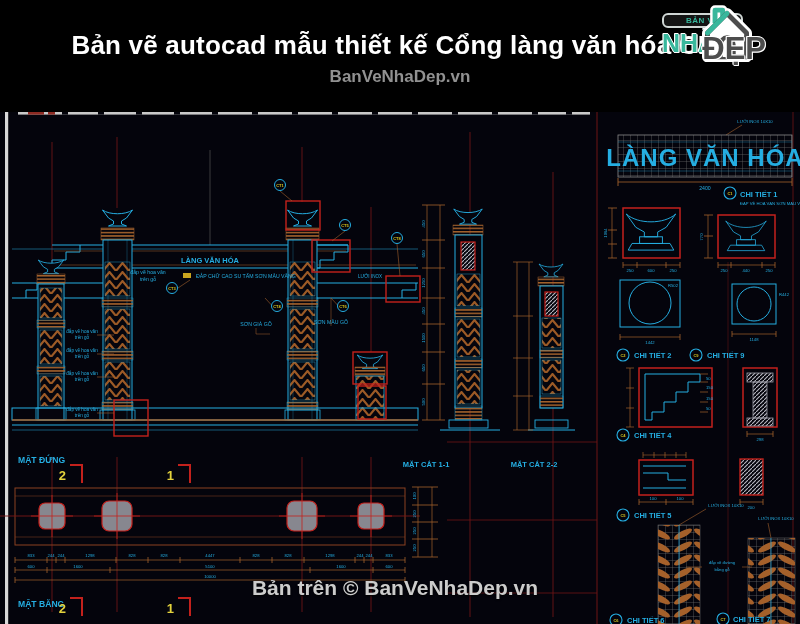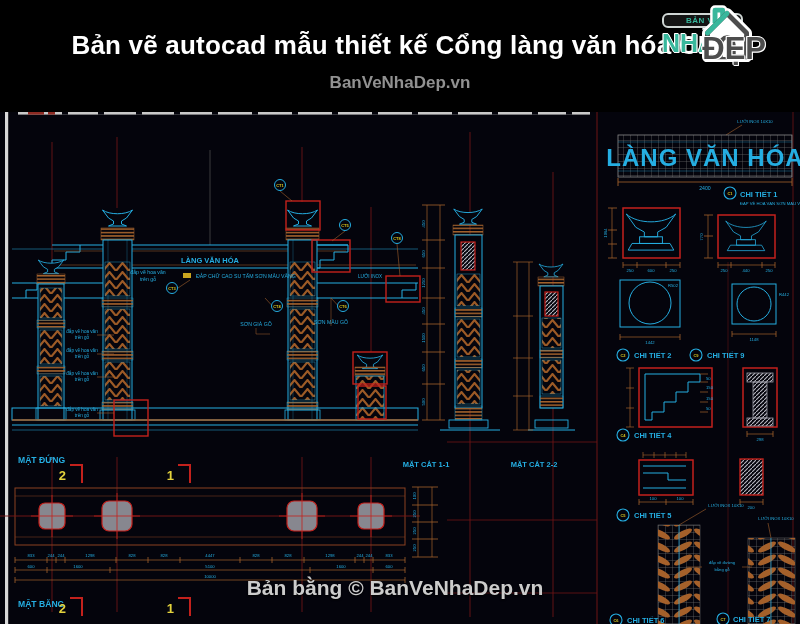--- a/index.html
+++ b/index.html
@@ -2,21 +2,21 @@
 <html><head>
 <meta charset="utf-8">
 <style>
   html,body{margin:0;padding:0;background:#000;}
   body{width:800px;height:624px;position:relative;overflow:hidden;
        font-family:"Liberation Sans",sans-serif;}
   
   .hdr{position:absolute;top:0;left:0;width:800px;height:112px;background:#000;z-index:3;}
   .hdr-title{margin:0;padding:30px 60px 0 60px;text-align:center;color:#ffffff;
              font-size:26px;font-weight:700;letter-spacing:.2px;white-space:nowrap;}
-  .hdr-mark{text-align:center;color:#919191;font-size:17px;font-weight:600;margin-top:12px;}
+  .hdr-mark{text-align:center;color:#919191;font-size:17px;font-weight:600;margin-top:6px;}
   
   .logo{position:absolute;top:4px;right:38px;width:100px;height:62px;z-index:5;}
   .logo-badge{position:absolute;left:0;top:9px;background:#141414;border:2px solid #cfd6d4;
               border-radius:6px;color:#38b79c;font-size:8px;font-weight:700;
               padding:1px 22px;letter-spacing:.5px;}
   .logo-name{position:absolute;left:0;top:25px;color:#38b79c;font-size:25px;font-weight:700;
              text-shadow:1px 0 #fff,-1px 0 #fff,0 1px #fff,0 -1px #fff,1px 1px #fff,-1px -1px #fff;}
   .logo-suffix{position:absolute;right:-4px;top:27px;color:#4d4d4d;font-size:31px;font-weight:700;
              text-shadow:1px 0 #fff,-1px 0 #fff,0 1px #fff,0 -1px #fff,1px 1px #fff,-1px -1px #fff;}
   .logo-house{position:absolute;left:40px;top:0px;}
@@ -625,13 +625,13 @@
             <line x1="742" y1="455" x2="752" y2="455"></line>
     </g>
     <circle cx="723" cy="507" r="6" fill="#04040c" stroke="#25aee2" stroke-width="1.1"></circle>
     <text class="tb" x="723" y="509" text-anchor="middle">C7</text>
     <text class="ct t7" x="733" y="510">CHI TIẾT 7</text>
   </g>
 </g>
 </svg>
 </div>
 
-<div class="copyright">Bản bằng © BanVeNhaDep.vn</div>
+<div class="copyright">Bản trên © BanVeNhaDep.vn</div>
 
 </body></html>

